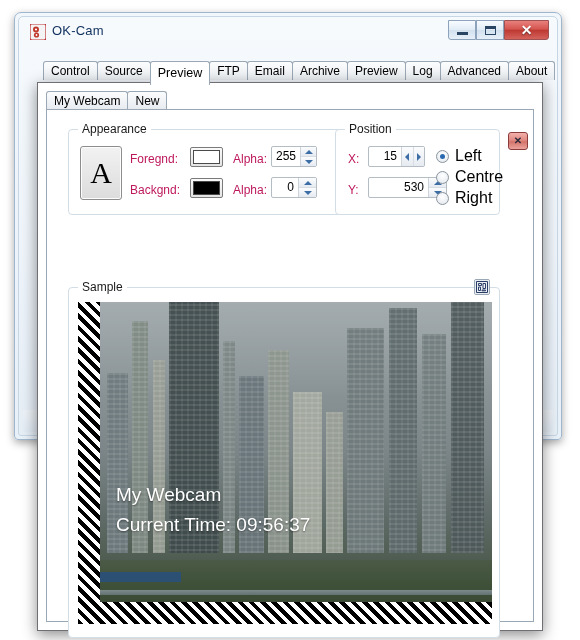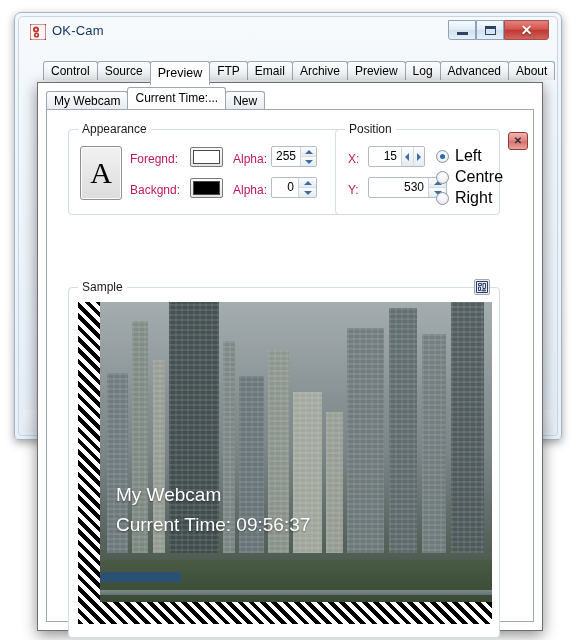--- a/index.html
+++ b/index.html
@@ -317,21 +317,20 @@
     </div>
 
     <div class="parent-bottombar"></div>
   </div>
 </div>
 
 <div id="caption-dialog">
 
   <div class="subtabstrip">
     <div class="subtab">My Webcam</div>
-    <div class="subtab active">Current Time:...</div>
     <div class="subtab">New</div>
   </div>
 
   <div class="subtabpage">
 
     <div class="group" id="group-appearance">
       <div class="gtitle">Appearance</div>
 
       <div class="preview-A">
         <span>A</span>

